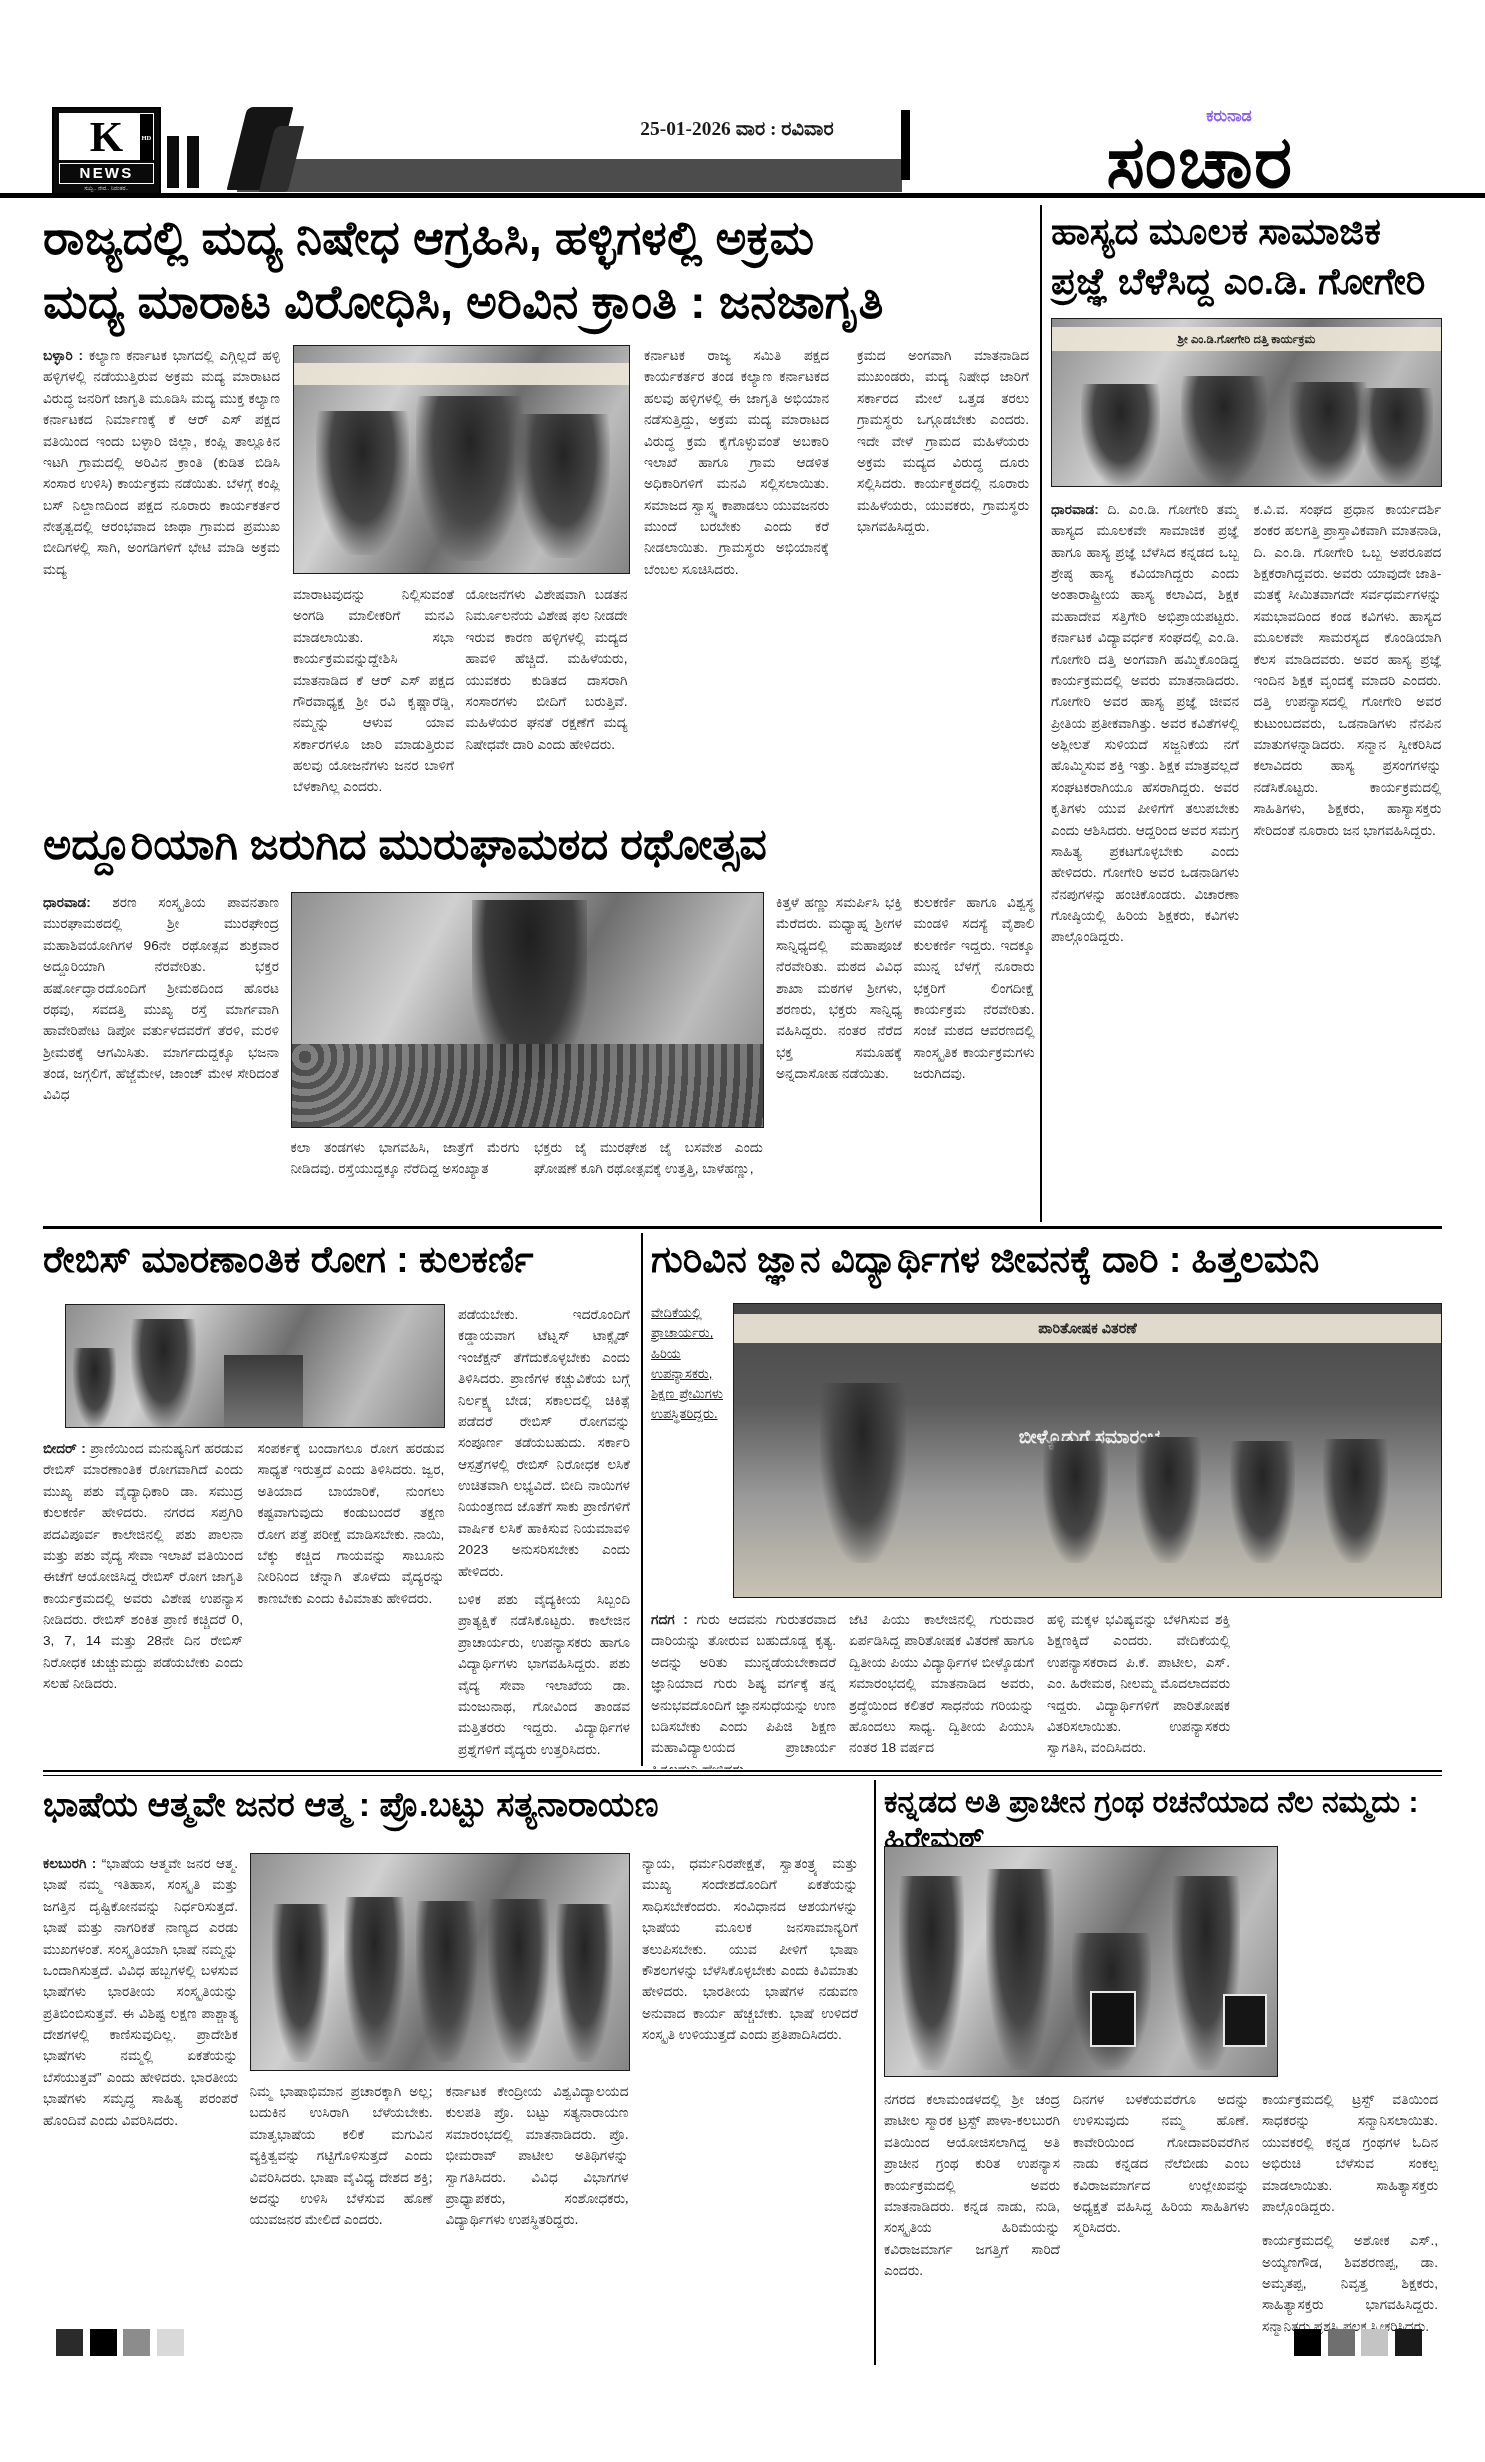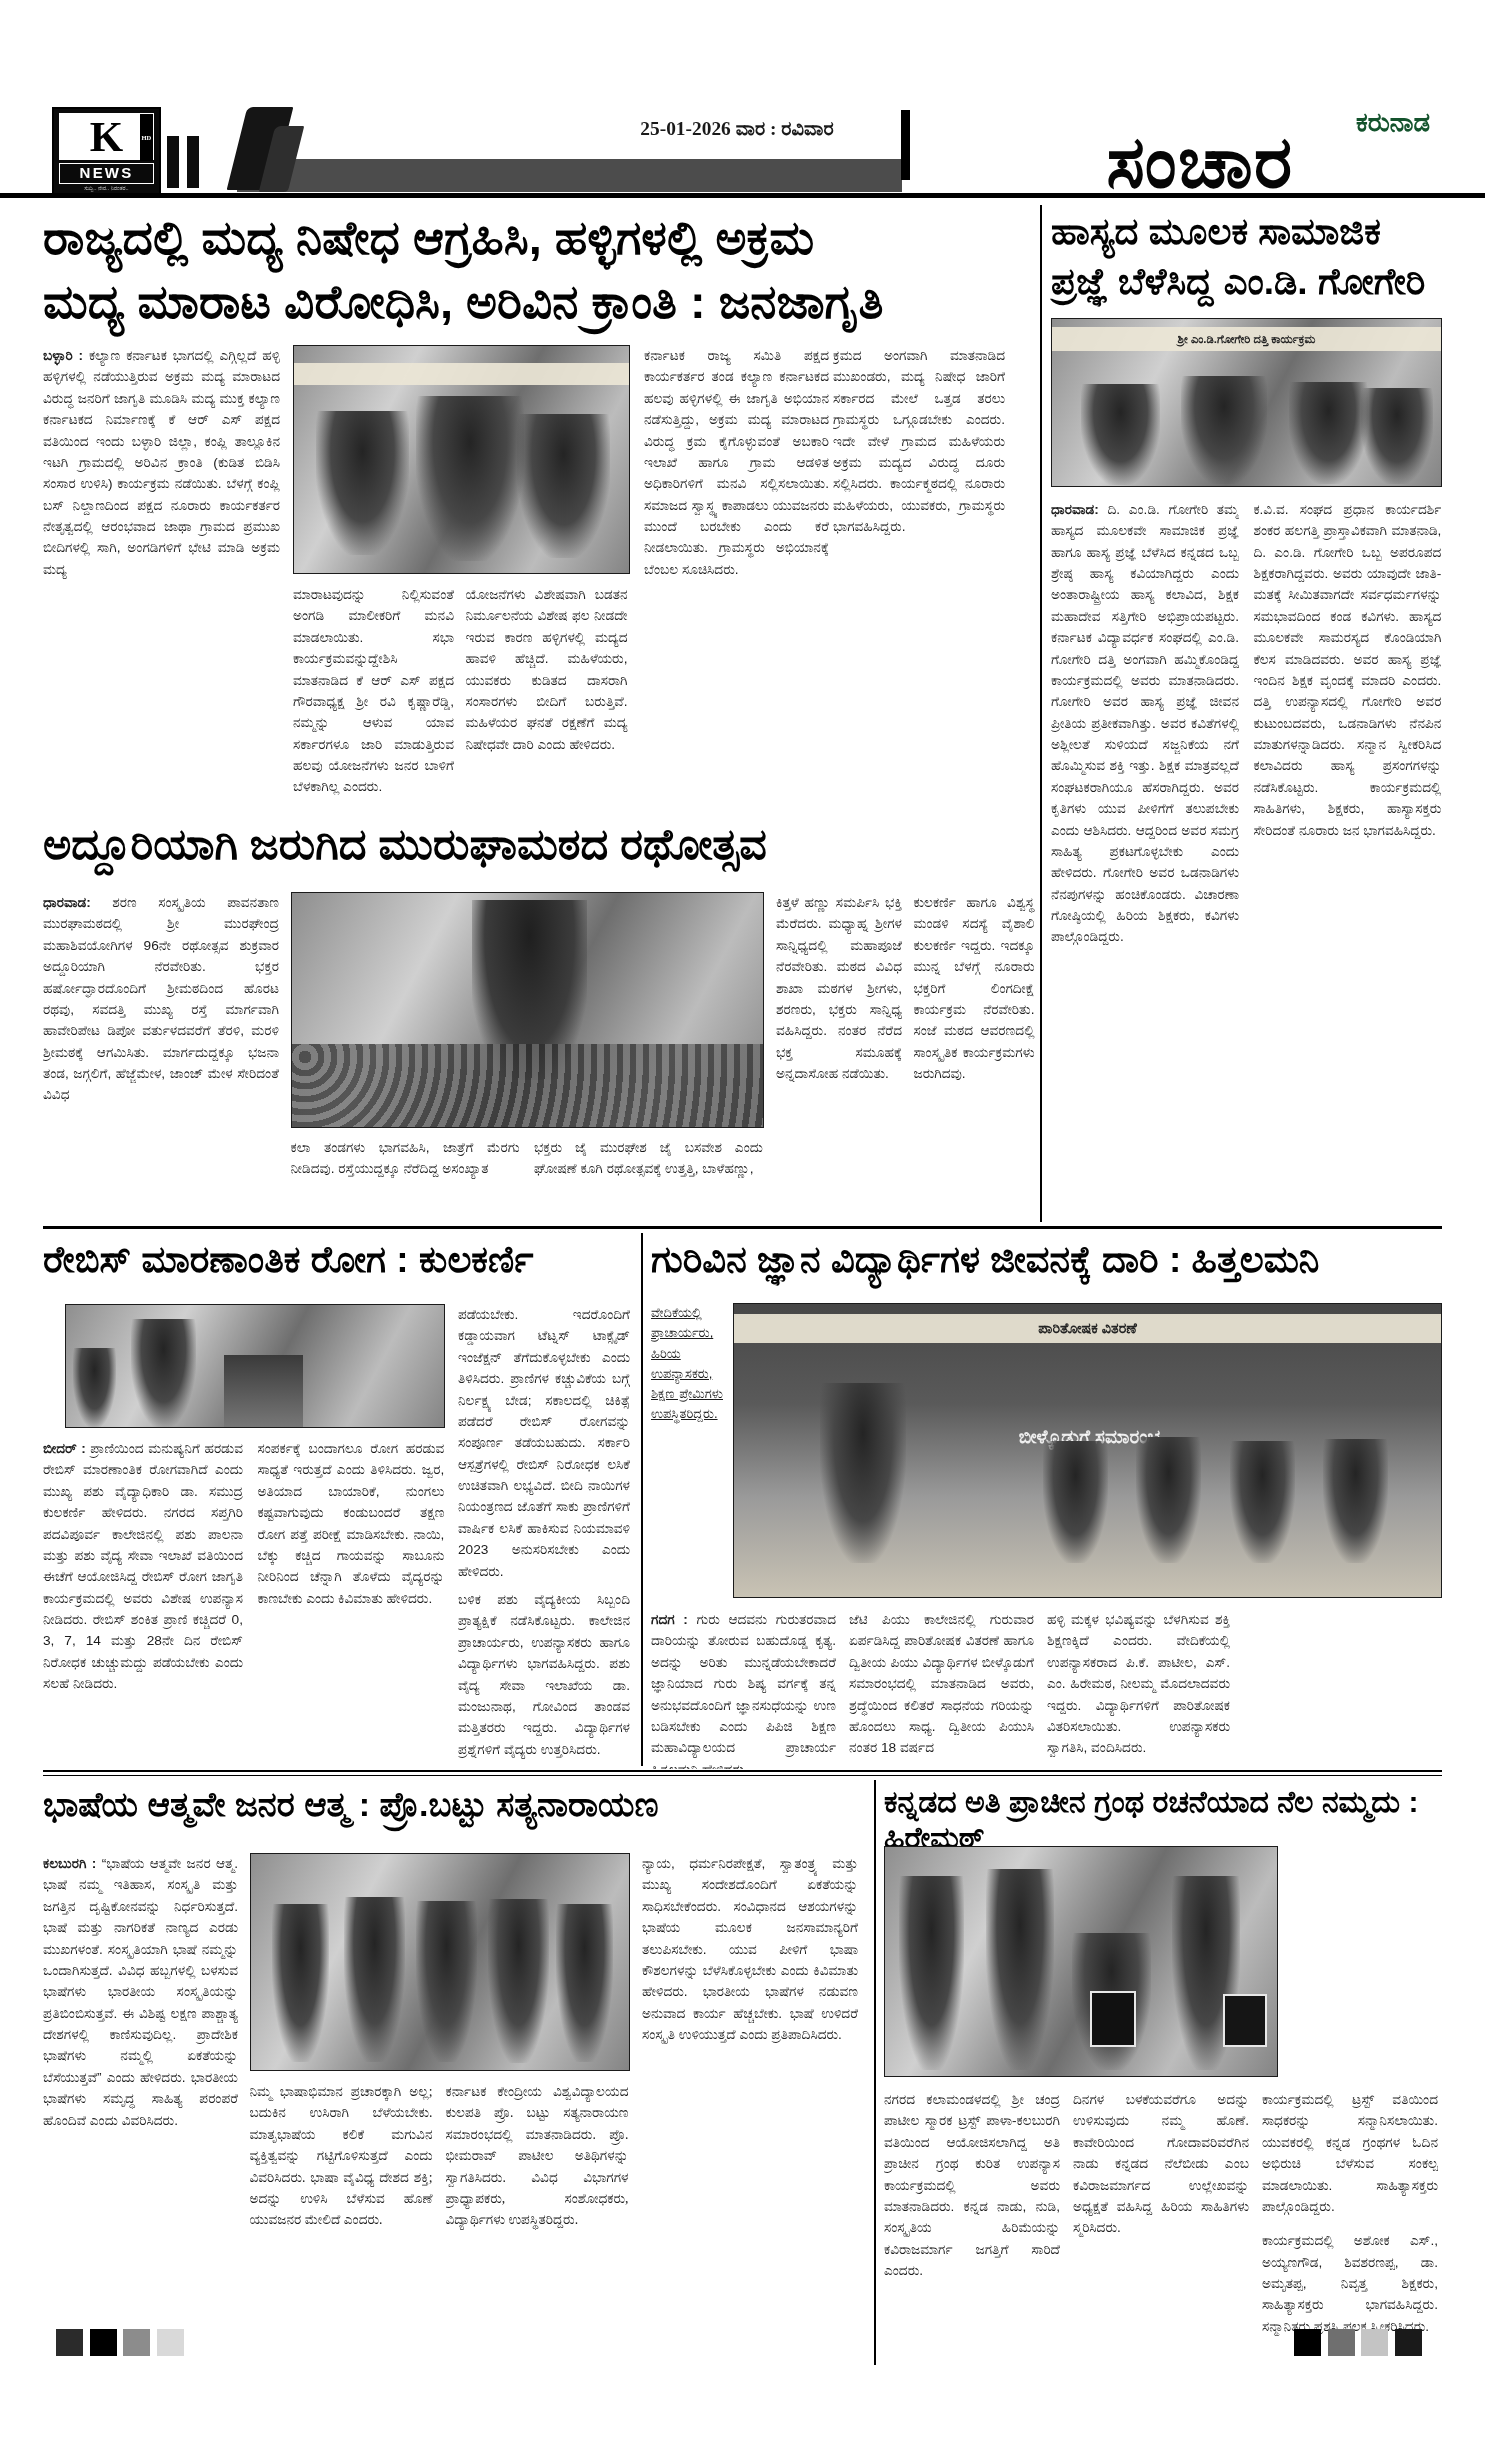--- a/index.html
+++ b/index.html
@@ -12,21 +12,21 @@
   .logo-k{position:relative;background:#fff;color:#000;text-align:center;
           font-family:"Liberation Serif",serif;font-weight:bold;font-size:43px;line-height:47px;height:47px;}
   .logo-hd{position:absolute;top:1.4px;right:1.4px;background:#000;color:#fff;font-size:6.5px;padding:0 1.4px;}
   .logo-news{margin-top:2.9px;border:1.4px solid #fff;color:#fff;text-align:center;
              font-size:15px;letter-spacing:2.2px;font-weight:bold;line-height:18.7px;}
   .logo-tag{color:#e0e0e0;font-size:5.7px;text-align:center;line-height:8.6px;white-space:nowrap;overflow:hidden;}
   .pgbar{background:#0d0d0d;width:12.2px;height:52px;}
   .flagshape{background:#151515;transform:skewX(-14deg);border-radius:5.7px 1.4px 4.3px 1.4px;}
   .graybar{background:#4c4c4c;}
   .mast-date{font-family:"Liberation Serif",serif;font-weight:bold;font-size:19.4px;color:#1a1a1a;}
-  .brand-top{font-weight:bold;font-size:26px;text-align:right;color:#14532d;}
+  .brand-top{font-weight:bold;font-size:16px;text-align:center;color:#8b5cf6;}
   .brand{font-weight:900;font-size:72px;line-height:1;text-align:center;color:#050505;letter-spacing:1.4px;}
   
   .hl{font-weight:800;color:#020202;line-height:1.2;letter-spacing:0;}
   .hl-main{font-size:47px;line-height:1.3;}
   .hl-right{font-size:37px;line-height:1.35;}
   .hl-mid{font-size:43px;}
   .hl-sec{font-size:37px;}
   .hl-bot{font-size:34px;}
   .hl-bot2{font-size:30px;}
   
@@ -87,21 +87,21 @@
         </div>
         <div class="cols clip" style="margin-top:10px;height:223px;">
           <div class="clip" style="width:161px;margin-right:11.5px;">
             <p class="bt"><span>ಮಾರಾಟವುದನ್ನು ನಿಲ್ಲಿಸುವಂತೆ ಅಂಗಡಿ ಮಾಲೀಕರಿಗೆ ಮನವಿ ಮಾಡಲಾಯಿತು. ಸಭಾ ಕಾರ್ಯಕ್ರಮವನ್ನುದ್ದೇಶಿಸಿ ಮಾತನಾಡಿದ ಕೆ ಆರ್ ಎಸ್ ಪಕ್ಷದ ಗೌರವಾಧ್ಯಕ್ಷ ಶ್ರೀ ರವಿ ಕೃಷ್ಣಾರೆಡ್ಡಿ, ನಮ್ಮನ್ನು ಆಳುವ ಯಾವ ಸರ್ಕಾರಗಳೂ ಜಾರಿ ಮಾಡುತ್ತಿರುವ ಹಲವು ಯೋಜನೆಗಳು ಜನರ ಬಾಳಿಗೆ ಬೆಳಕಾಗಿಲ್ಲ ಎಂದರು.</span></p>
           </div>
           <div class="clip" style="width:162px;">
             <p class="bt"><span>ಯೋಜನೆಗಳು ವಿಶೇಷವಾಗಿ ಬಡತನ ನಿರ್ಮೂಲನೆಯ ವಿಶೇಷ ಫಲ ನೀಡದೇ ಇರುವ ಕಾರಣ ಹಳ್ಳಿಗಳಲ್ಲಿ ಮದ್ಯದ ಹಾವಳಿ ಹೆಚ್ಚಿದೆ. ಮಹಿಳೆಯರು, ಯುವಕರು ಕುಡಿತದ ದಾಸರಾಗಿ ಸಂಸಾರಗಳು ಬೀದಿಗೆ ಬರುತ್ತಿವೆ. ಮಹಿಳೆಯರ ಘನತೆ ರಕ್ಷಣೆಗೆ ಮದ್ಯ ನಿಷೇಧವೇ ದಾರಿ ಎಂದು ಹೇಳಿದರು.</span></p>
           </div>
         </div>
       </div>
-      <div class="clip" style="width:185px;margin-right:4px;">
+      <div class="clip" style="width:185px;margin-right:28px;">
         <p class="bt"><span>ಕರ್ನಾಟಕ ರಾಜ್ಯ ಸಮಿತಿ ಪಕ್ಷದ ಕಾರ್ಯಕರ್ತರ ತಂಡ ಕಲ್ಯಾಣ ಕರ್ನಾಟಕದ ಹಲವು ಹಳ್ಳಿಗಳಲ್ಲಿ ಈ ಜಾಗೃತಿ ಅಭಿಯಾನ ನಡೆಸುತ್ತಿದ್ದು, ಅಕ್ರಮ ಮದ್ಯ ಮಾರಾಟದ ವಿರುದ್ಧ ಕ್ರಮ ಕೈಗೊಳ್ಳುವಂತೆ ಅಬಕಾರಿ ಇಲಾಖೆ ಹಾಗೂ ಗ್ರಾಮ ಆಡಳಿತ ಅಧಿಕಾರಿಗಳಿಗೆ ಮನವಿ ಸಲ್ಲಿಸಲಾಯಿತು. ಸಮಾಜದ ಸ್ವಾಸ್ಥ್ಯ ಕಾಪಾಡಲು ಯುವಜನರು ಮುಂದೆ ಬರಬೇಕು ಎಂದು ಕರೆ ನೀಡಲಾಯಿತು. ಗ್ರಾಮಸ್ಥರು ಅಭಿಯಾನಕ್ಕೆ ಬೆಂಬಲ ಸೂಚಿಸಿದರು.</span></p>
       </div>
       <div class="clip" style="width:172px;">
         <p class="bt"><span>ಕ್ರಮದ ಅಂಗವಾಗಿ ಮಾತನಾಡಿದ ಮುಖಂಡರು, ಮದ್ಯ ನಿಷೇಧ ಜಾರಿಗೆ ಸರ್ಕಾರದ ಮೇಲೆ ಒತ್ತಡ ತರಲು ಗ್ರಾಮಸ್ಥರು ಒಗ್ಗೂಡಬೇಕು ಎಂದರು. ಇದೇ ವೇಳೆ ಗ್ರಾಮದ ಮಹಿಳೆಯರು ಅಕ್ರಮ ಮದ್ಯದ ವಿರುದ್ಧ ದೂರು ಸಲ್ಲಿಸಿದರು. ಕಾರ್ಯಕ್ಮಠದಲ್ಲಿ ನೂರಾರು ಮಹಿಳೆಯರು, ಯುವಕರು, ಗ್ರಾಮಸ್ಥರು ಭಾಗವಹಿಸಿದ್ದರು.</span></p>
       </div>
     </div>
   </div>
 
   <div class="abs vrule" style="left:1040px;top:205px;width:2.2px;height:1017px;"></div>
 

